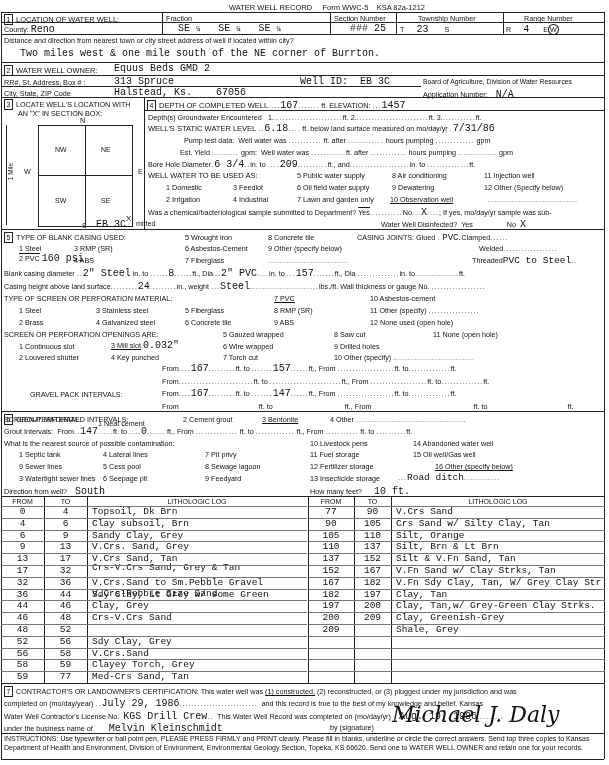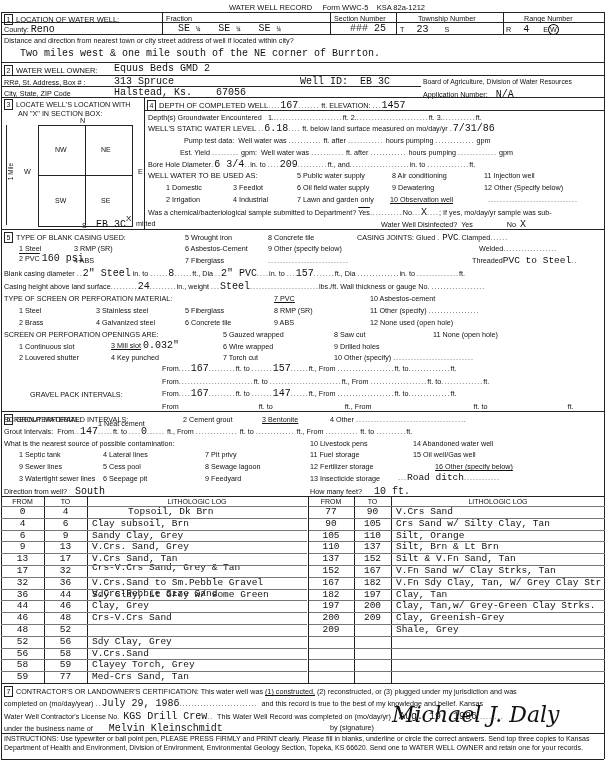--- a/index.html
+++ b/index.html
@@ -190,21 +190,21 @@
 
 <div class="hl thk" style="left:1px;top:496px;width:603px;"></div>
 <div id="log">
     <div class="vl" style="left:44px;top:497px;height:186px;"></div>
     <div class="vl" style="left:87px;top:497px;height:186px;"></div>
     <div class="abs ctr" style="left:1px;top:498px;width:43px;font-size:7px;">FROM</div>
     <div class="abs ctr" style="left:44px;top:498px;width:43px;font-size:7px;">TO</div>
     <div class="abs ctr" style="left:87px;top:498px;width:220px;font-size:7px;">LITHOLOGIC LOG</div>
     <div class="abs tws ctr" style="left:1px;top:506px;width:43px;">0</div>
     <div class="abs tws ctr" style="left:44px;top:506px;width:43px;">4</div>
-    <div class="abs tws" style="left:92px;top:506px;margin-left:36px;">Topsoil, Dk Brn</div>
+    <div class="abs tws" style="left:92px;top:506px;">Topsoil, Dk Brn</div>
     <div class="abs tws ctr" style="left:1px;top:517.8px;width:43px;">4</div>
     <div class="abs tws ctr" style="left:44px;top:517.8px;width:43px;">6</div>
     <div class="abs tws" style="left:92px;top:517.8px;">Clay subsoil, Brn</div>
     <div class="abs tws ctr" style="left:1px;top:529.6px;width:43px;">6</div>
     <div class="abs tws ctr" style="left:44px;top:529.6px;width:43px;">9</div>
     <div class="abs tws" style="left:92px;top:529.6px;">Sandy Clay, Grey</div>
     <div class="abs tws ctr" style="left:1px;top:541.4px;width:43px;">9</div>
     <div class="abs tws ctr" style="left:44px;top:541.4px;width:43px;">13</div>
     <div class="abs tws" style="left:92px;top:541.4px;">V.Crs. Sand, Grey</div>
     <div class="abs tws ctr" style="left:1px;top:553.2px;width:43px;">13</div>

